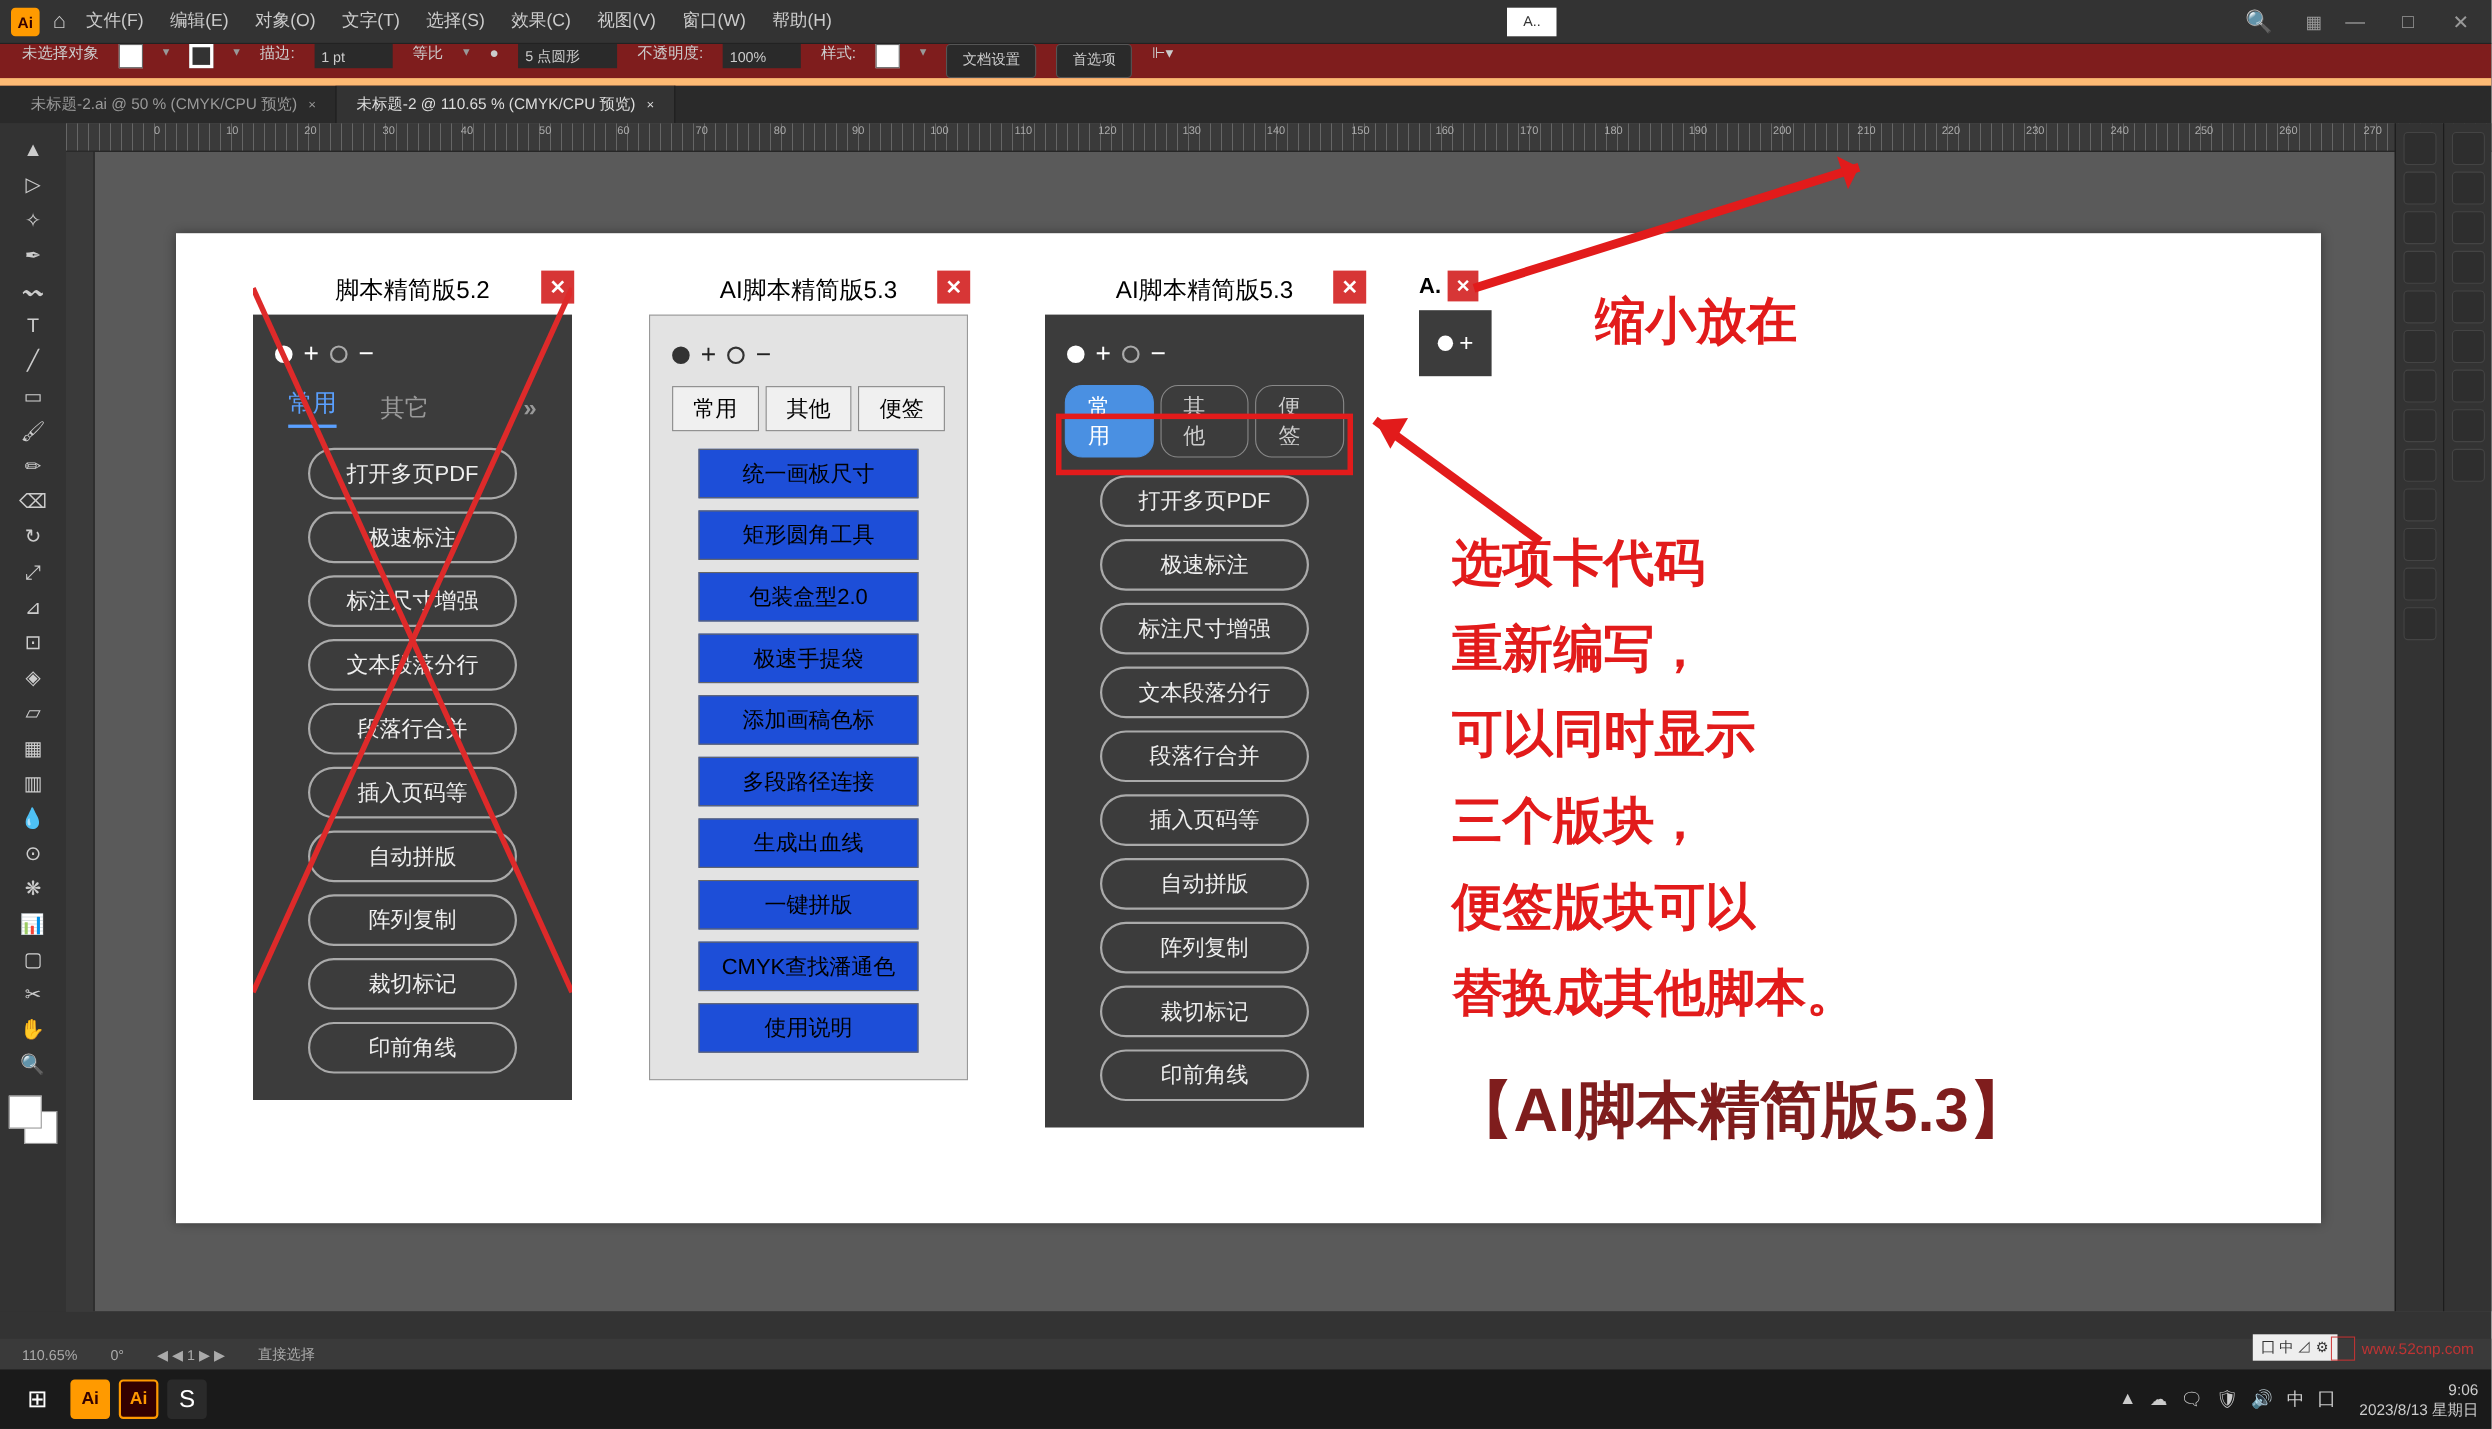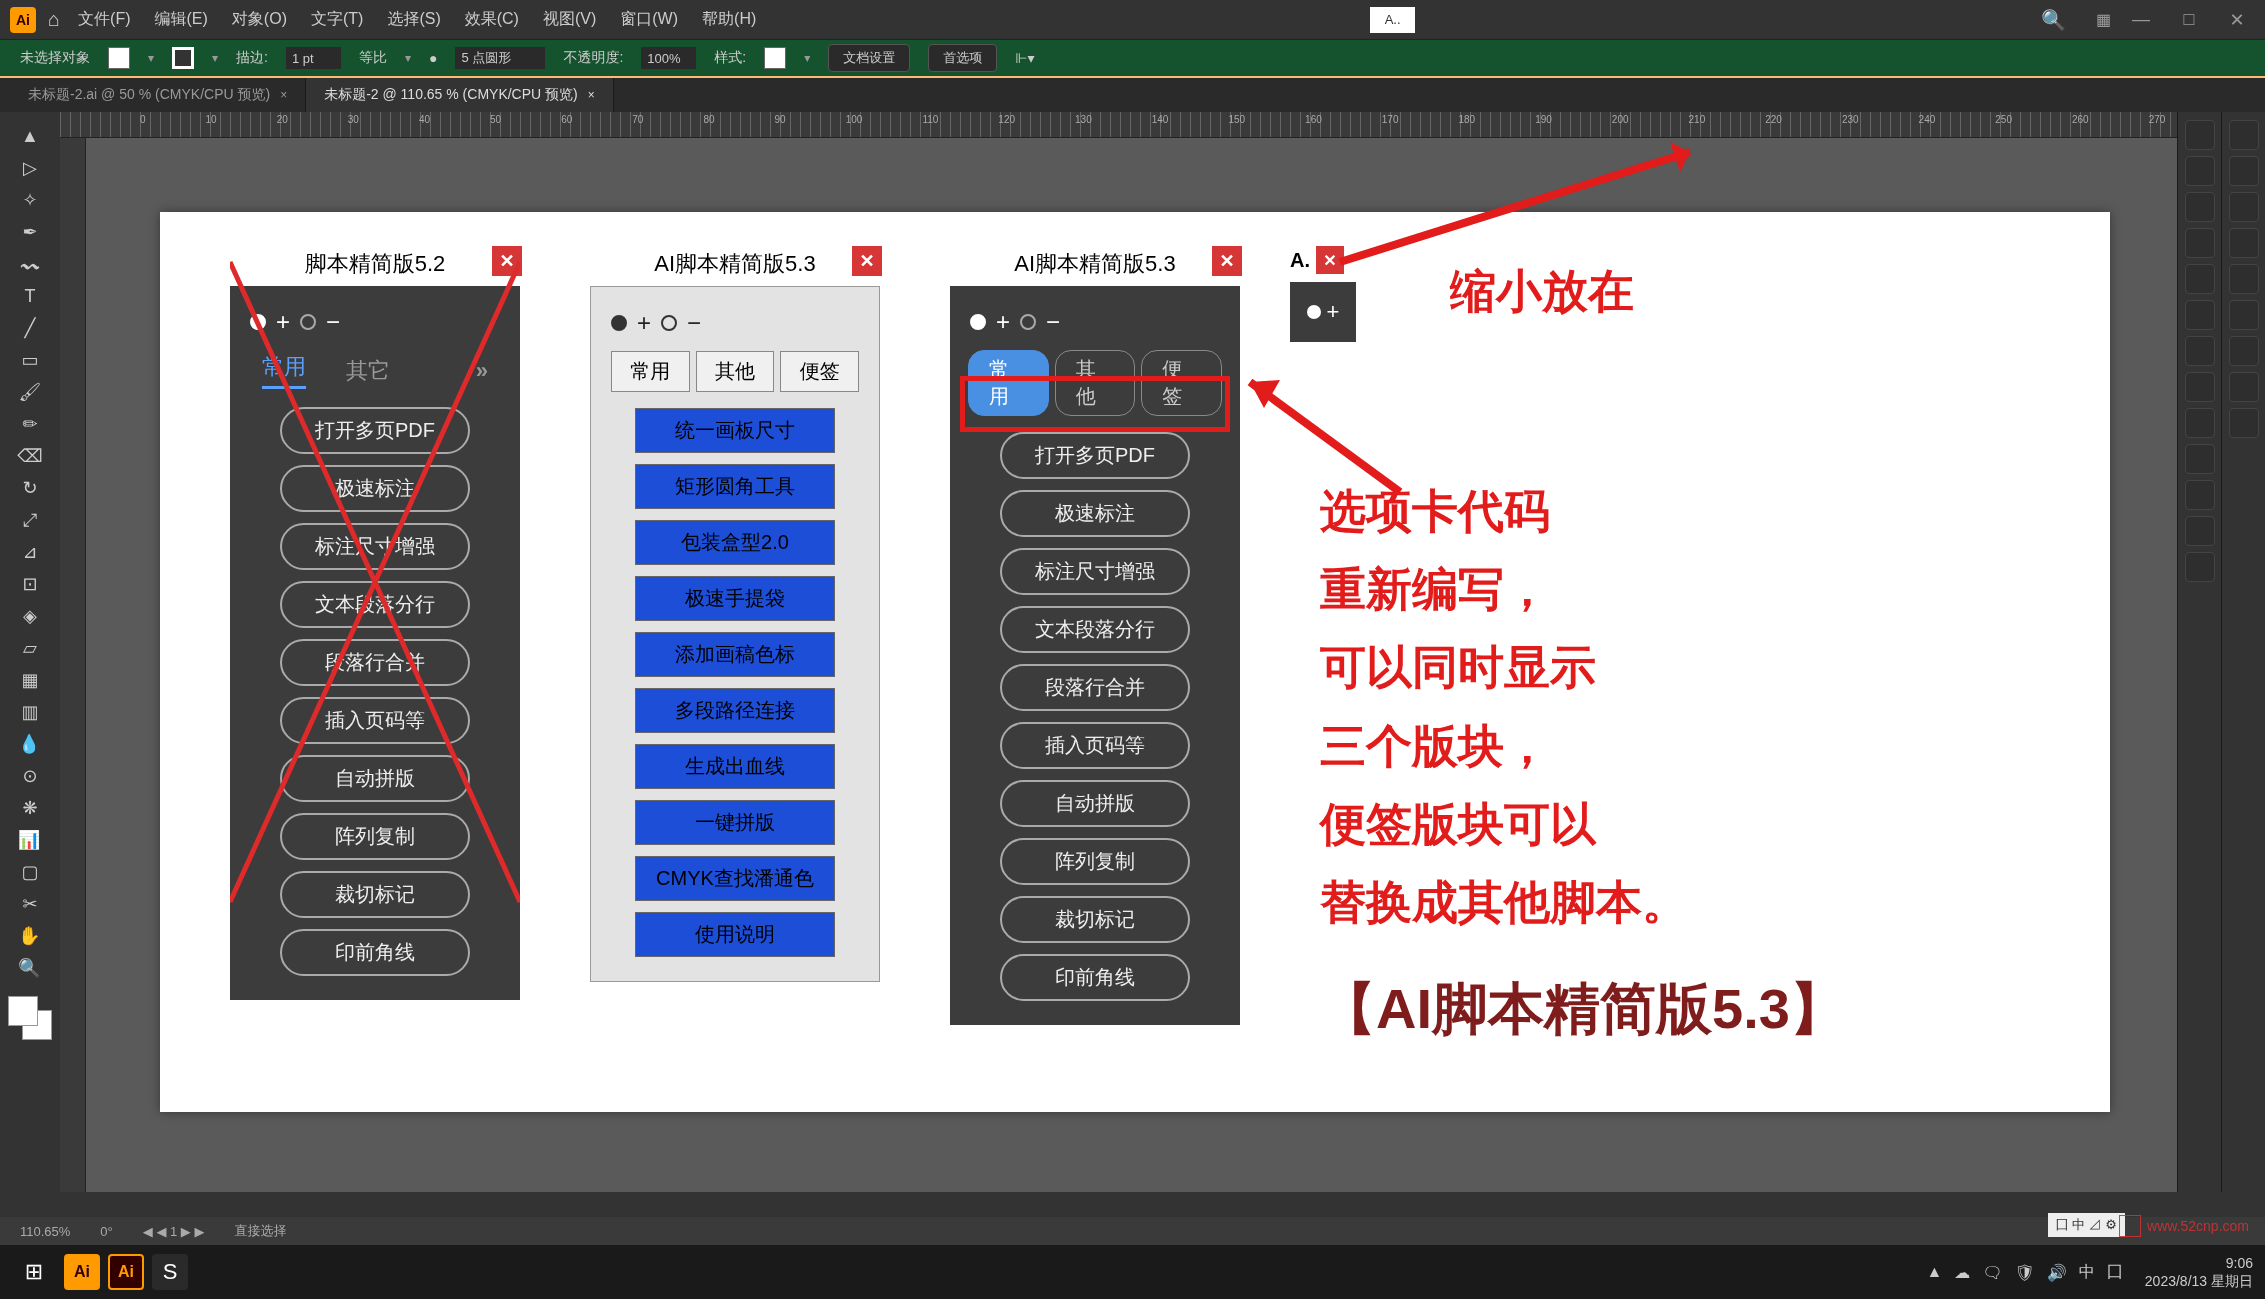--- a/index.html
+++ b/index.html
@@ -9,25 +9,25 @@
 .menubar { height:40px; background:#333; display:flex; align-items:center; padding:0 10px; gap:12px; color:#ccc; font-size:16px; border-bottom:1px solid #222; }
 .ai-logo { width:26px; height:26px; background:#ff9a00; color:#330000; font-weight:bold; display:flex; align-items:center; justify-content:center; border-radius:4px; font-size:14px; }
 .home-icon { font-size:20px; color:#ccc; }
 .menubar .menu-item { padding:4px 6px; cursor:pointer; }
 .menubar .spacer { flex:1; }
 .menubar .mini-box { width:45px; height:26px; background:#fff; color:#333; display:flex; align-items:center; justify-content:center; font-size:13px; }
 .menubar .search-icon { font-size:20px; margin:0 18px; }
 .menubar .win-btn { width:36px; height:20px; display:flex; align-items:center; justify-content:center; color:#999; font-size:18px; }
 
 
-.controlbar { height:38px; background:#14532d; display:flex; align-items:center; padding:0 20px; gap:18px; color:#ccc; font-size:14px; border-bottom:2px solid #fdba74; }
+.controlbar { height:38px; background:#7f1d1d; display:flex; padding:0 20px; gap:18px; color:#ccc; font-size:14px; border-bottom:7px solid #fdba74; }
 .cb-label { font-size:14px; }
 .cb-swatch { width:22px; height:22px; background:#fff; border:1px solid #666; }
 .cb-drop { font-size:12px; color:#999; }
-.cb-input { width:55px; height:22px; background:#2a2a2a; color:#ccc; padding:0 6px; font-size:13px; display:inline-flex; align-items:center; }
+.cb-input { width:71px; height:22px; background:#2a2a2a; color:#ccc; padding:0 6px; font-size:13px; display:inline-flex; align-items:center; }
 .cb-btn { padding:4px 14px; background:#2a2a2a; border:1px solid #555; color:#ccc; border-radius:4px; font-size:13px; }
 
 
 .tabbar { height:34px; background:#2a2a2a; display:flex; align-items:center; padding:0 10px; color:#999; font-size:14px; }
 .tabbar .tab { padding:8px 18px; border-right:1px solid #1a1a1a; position:relative; }
 .tabbar .tab.active { background:#333; color:#ddd; }
 .tabbar .tab .x { margin-left:10px; font-size:12px; }
 
 
 .main { position:relative; height:1080px; display:flex; }

